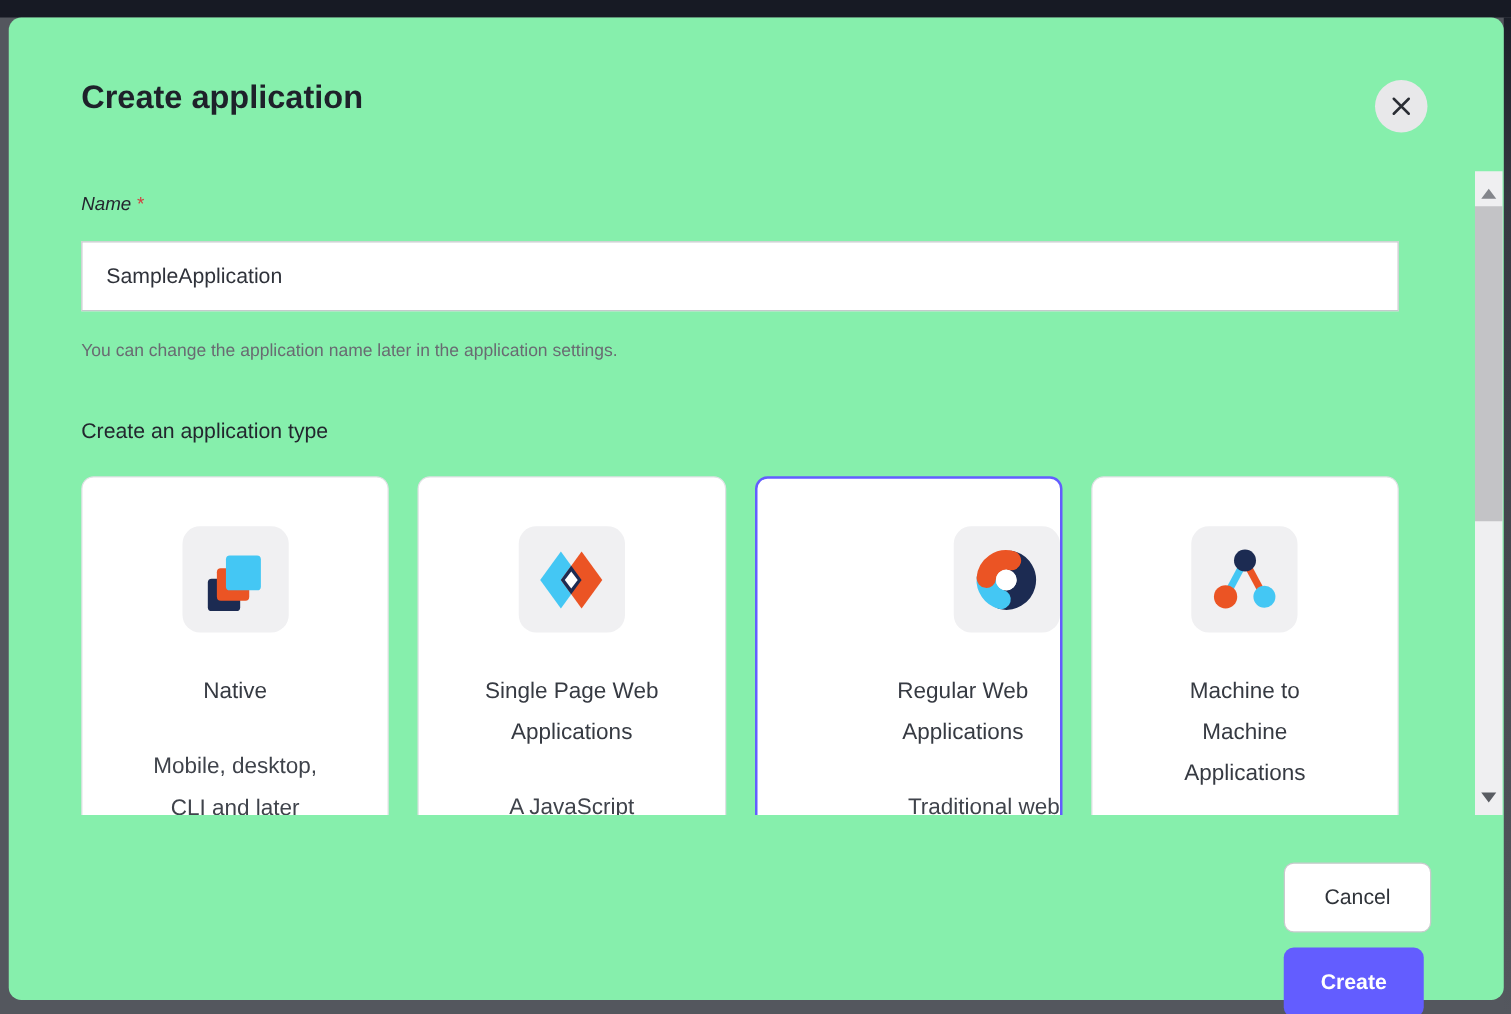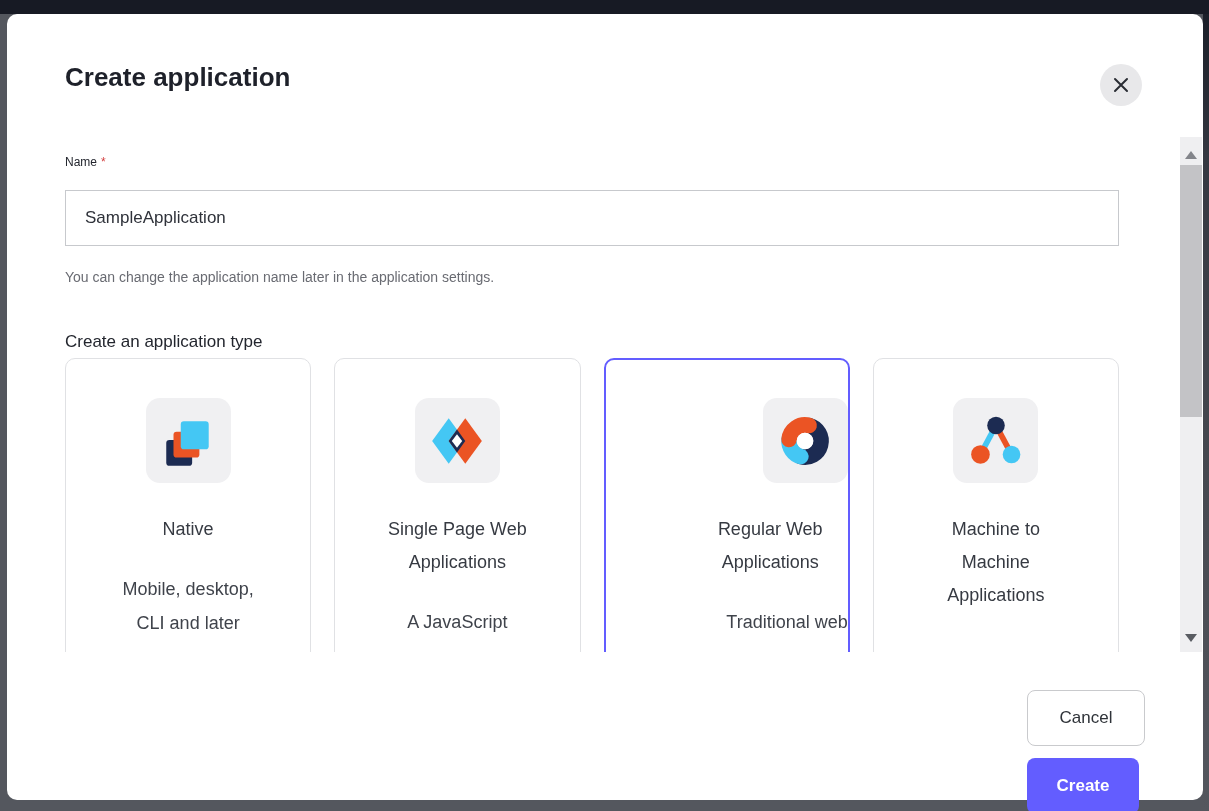--- a/index.html
+++ b/index.html
@@ -4,41 +4,41 @@
 <style>
   * { margin:0; padding:0; box-sizing:border-box; }
   html,body { width:1209px; height:811px; overflow:hidden;
     font-family:"Liberation Sans","DejaVu Sans",sans-serif;
     background:#54575e; }
   .top-strip { position:absolute; left:0; top:0; width:1209px; height:14px; background:#171a24; }
   .right-strip { position:absolute; left:1203px; top:14px; width:6px; height:797px;
     background:linear-gradient(180deg,#1b1f29 0%,#353841 18%,#45484f 55%,#54575e 100%); }
 
   .modal { position:absolute; left:7px; top:14px; width:1196px; height:786px;
-    background:#ffffff; border-radius:10px; }
+    background:#86efac; border-radius:10px; }
 
   .modal-title { position:absolute; left:58px; top:48px; font-size:26px; font-weight:700;
     color:#1e212a; }
   .close-btn { position:absolute; left:1093px; top:50px; width:42px; height:42px;
     border-radius:50%; background:#e8e8ea; border:none; cursor:pointer;
     display:flex; align-items:center; justify-content:center; }
   .close-btn svg { display:block; }
 
   .modal-body { position:absolute; left:0; top:123px; width:1196px; height:515px;
     overflow:hidden; padding:0 84px 0 58px; }
 
-  .field-label { margin-top:18px; font-size:12px; color:#23262e; }
+  .field-label { margin-top:18px; font-size:15px; color:#23262e;font-style:italic; }
   .req { color:#d33f3f; margin-left:4px; }
   .name-input { display:block; margin-top:21px; width:1054px; height:56px;
     border:1px solid #c7c9cd; border-radius:0; padding:0 19px;
     font-size:17px; color:#2f323a; font-family:inherit; background:#fff; outline:none; }
   .helper { margin-top:23px; font-size:14px; color:#696b72; }
   .section-label { margin-top:47px; font-size:17px; color:#23262e; }
 
-  .cards { margin-top:6px; display:grid; grid-template-columns:repeat(4,1fr); gap:23px; }
+  .cards { margin-top:26px; display:grid; grid-template-columns:repeat(4,1fr); gap:23px; }
   .card { background:#fff; border:1px solid #e0e1e4; border-radius:10px; height:330px;
     display:flex; flex-direction:column; align-items:center; padding-top:39px; cursor:pointer; }
   .card.selected { border:2px solid #635dff; padding-top:38px;align-items:flex-end; }
   .icon-box { width:85px; height:85px; border-radius:14px; background:#f0f0f2;
     display:flex; align-items:center; justify-content:center; }
   .card-title { margin-top:30px; font-size:18px; color:#363a42; line-height:33px;
     text-align:center; max-width:155px; }
   .card-desc { margin-top:26px; font-size:18px; color:#3f434b; line-height:34px;
     text-align:center; max-width:160px; }
 

